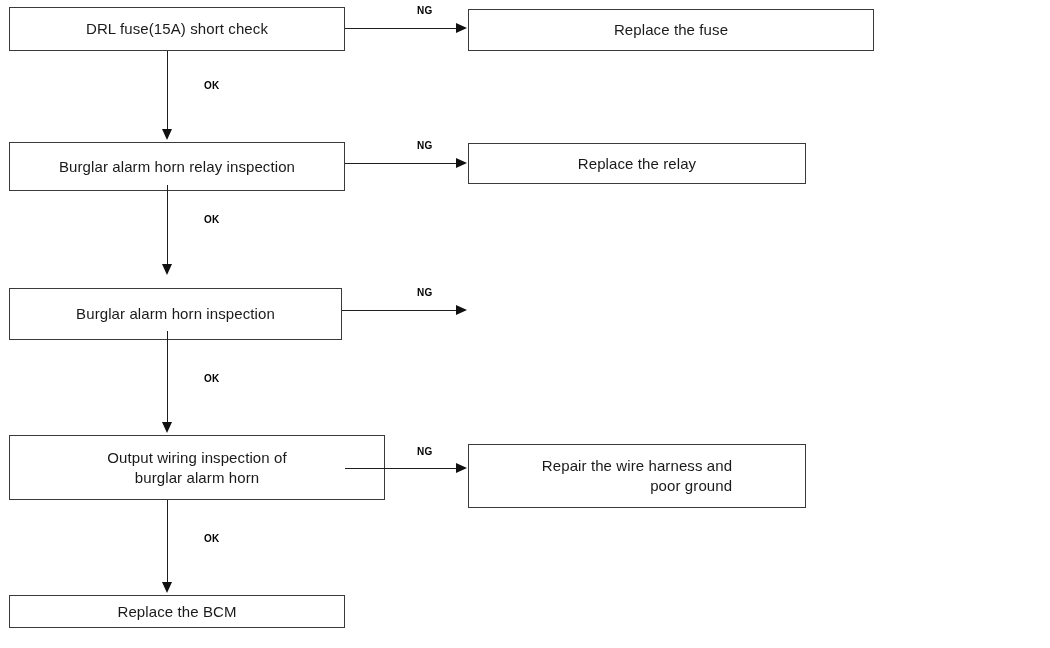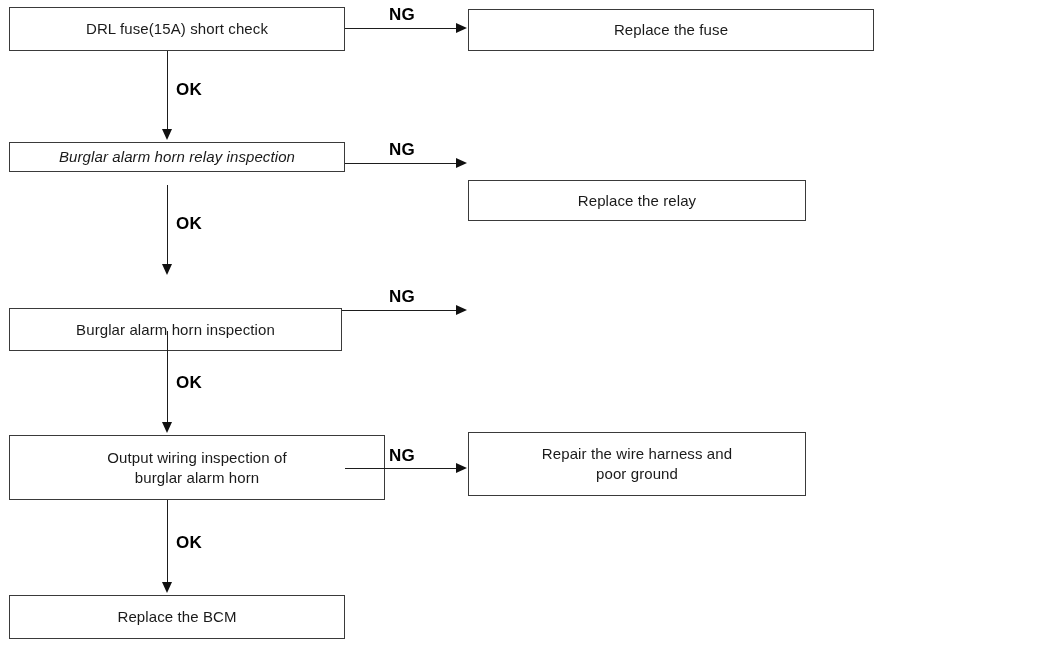--- a/index.html
+++ b/index.html
@@ -64,25 +64,26 @@
     width: 0;
     height: 0;
     border-top: 5.5px solid transparent;
     border-bottom: 5.5px solid transparent;
     border-left: 11px solid #101010;
   }
 
   
   .edge-label {
     position: absolute;
-    font-size: 17px;
+    font-size: 10px;
     font-weight: bold;
     color: #000000;
     letter-spacing: 0.3px;
     white-space: nowrap;
+    margin-left: 28px;
   }
 </style>
 </head>
 <body>
 
 <div id="canvas">
 
   <div class="node" style="left:9px; top:7px; width:336px; height:44px;">
     <span class="label">DRL fuse(15A) short check</span>
   </div>
@@ -92,37 +93,37 @@
   <div class="edge-label" style="left:389px; top:5px;">NG</div>
 
   <div class="node" style="left:468px; top:9px; width:406px; height:42px;">
     <span class="label">Replace the fuse</span>
   </div>
 
   <div class="vline" style="left:167px; top:51px; height:79px;"></div>
   <div class="arrow-down" style="left:162px; top:129px;"></div>
   <div class="edge-label" style="left:176px; top:80px;">OK</div>
 
-  <div class="node" style="left:9px; top:142px; width:336px; height:30px;font-style:italic;">
+  <div class="node" style="left:9px; top:142px; width:336px; height:49px;">
     <span class="label">Burglar alarm horn relay inspection</span>
   </div>
 
   <div class="hline" style="left:345px; top:163px; width:112px;"></div>
   <div class="arrow-right" style="left:456px; top:157.5px;"></div>
   <div class="edge-label" style="left:389px; top:140px;">NG</div>
 
-  <div class="node" style="left:468px; top:143px; width:338px; height:41px;margin-top:37px;">
+  <div class="node" style="left:468px; top:143px; width:338px; height:41px;">
     <span class="label">Replace the relay</span>
   </div>
 
   <div class="vline" style="left:167px; top:185px; height:80px;"></div>
   <div class="arrow-down" style="left:162px; top:264px;"></div>
   <div class="edge-label" style="left:176px; top:214px;">OK</div>
 
-  <div class="node" style="left:9px; top:288px; width:333px; height:43px;margin-top:20px;">
+  <div class="node" style="left:9px; top:288px; width:333px; height:52px;">
     <span class="label">Burglar alarm horn inspection</span>
   </div>
 
   <div class="hline" style="left:342px; top:310px; width:115px;"></div>
   <div class="arrow-right" style="left:456px; top:304.5px;"></div>
   <div class="edge-label" style="left:389px; top:287px;">NG</div>
 
 
   <div class="vline" style="left:167px; top:331px; height:92px;"></div>
   <div class="arrow-down" style="left:162px; top:422px;"></div>
@@ -130,26 +131,26 @@
 
   <div class="node" style="left:9px; top:435px; width:376px; height:65px;">
     <span class="label">Output wiring inspection of
 burglar alarm horn</span>
   </div>
 
   <div class="hline" style="left:345px; top:468px; width:112px;"></div>
   <div class="arrow-right" style="left:456px; top:462.5px;"></div>
   <div class="edge-label" style="left:389px; top:446px;">NG</div>
 
-  <div class="node" style="left:468px; top:432px; width:338px; height:64px;">
+  <div class="node" style="left:468px; top:444px; width:338px; height:64px;text-align:right;">
     <span class="label">Repair the wire harness and
 poor ground</span>
   </div>
 
   <div class="vline" style="left:167px; top:500px; height:83px;"></div>
   <div class="arrow-down" style="left:162px; top:582px;"></div>
   <div class="edge-label" style="left:176px; top:533px;">OK</div>
 
-  <div class="node" style="left:9px; top:595px; width:336px; height:44px;">
+  <div class="node" style="left:9px; top:595px; width:336px; height:33px;">
     <span class="label">Replace the BCM</span>
   </div>
 
 </div>
 
 </body></html>

